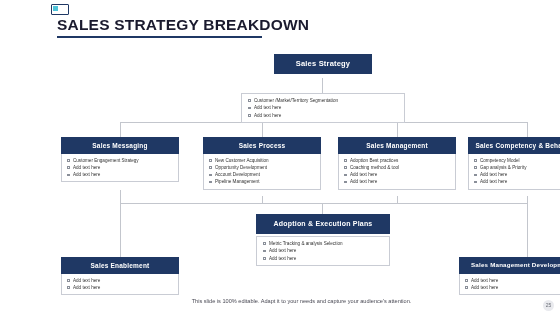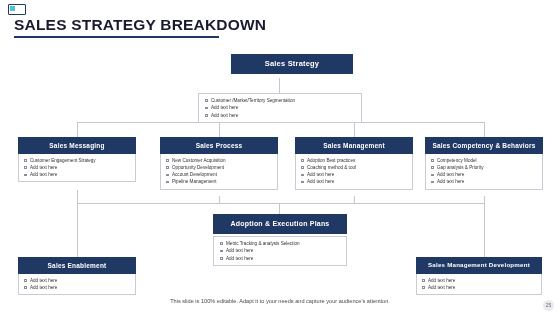--- a/index.html
+++ b/index.html
@@ -3,21 +3,21 @@
 <meta charset="utf-8">
 <style>
   html,body{margin:0;padding:0;}
   body{
     width:560px;height:315px;
     background:#ffffff;
     font-family:"Liberation Sans", sans-serif;
     position:relative;
     overflow:hidden;
   }
-  .page{position:absolute;inset:0;}
+  .page{position:absolute;inset:0;margin-left:43px;}
 
   
   .topmark{
     position:absolute;left:8px;top:4px;width:16px;height:9px;
     border:1px solid #1f3864;border-radius:1px;background:#fff;
   }
   .topmark:before{
     content:"";position:absolute;left:1px;top:1px;width:5px;height:5px;background:#4fc3d9;
   }
 
@@ -46,21 +46,21 @@
   .node .body li{
     font-size:4.6px;color:#333;line-height:1.55;
     position:relative;padding-left:6px;white-space:nowrap;
   }
   .node .body li:before{
     content:"";position:absolute;left:0;top:2.2px;
     width:2.6px;height:2.6px;border:.6px solid #8a8f99;box-sizing:border-box;
   }
 
   
-  #sales-strategy{left:231px;top:54px;width:122px;}
+  #sales-strategy{left:231px;top:54px;width:98px;}
   #sales-strategy .hdr{font-size:7.5px;padding:5px 2px;}
 
   
   .detailbox{
     position:absolute;box-sizing:border-box;
     background:#ffffff;border:1px solid #c9ccd4;
     padding:3px 4px 3px 6px;
   }
   .detailbox ul{margin:0;padding:0;list-style:none;}
   .detailbox li{

